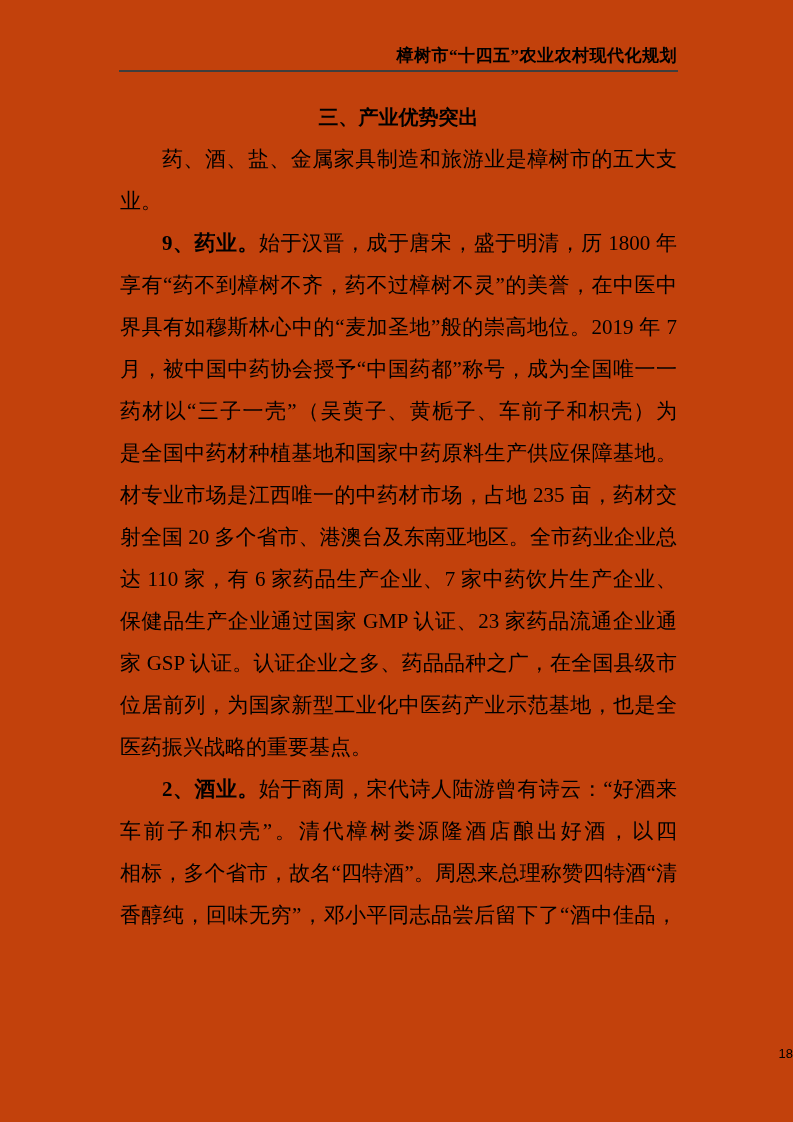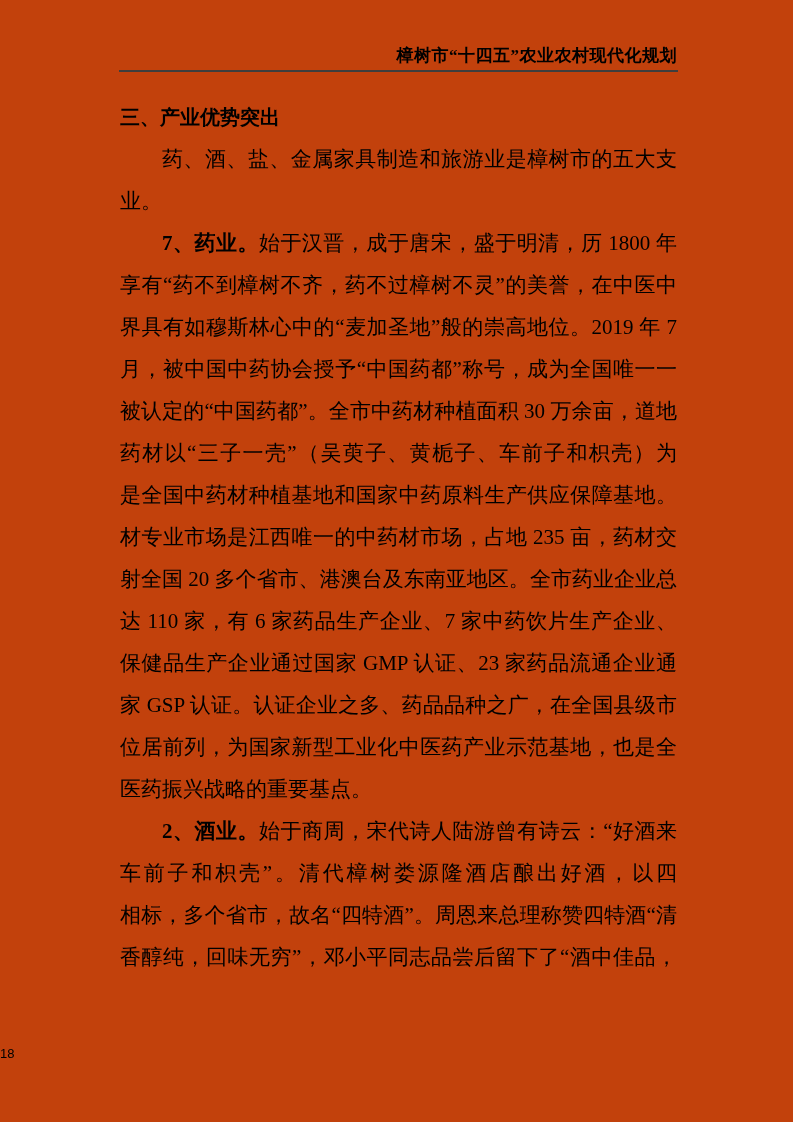--- a/index.html
+++ b/index.html
@@ -40,21 +40,21 @@
     position: absolute;
     top: 96px;
     left: 120px;
     width: 557px;
   }
   .section-heading {
     height: 42px;
     line-height: 42px;
     font-size: 20px;
     font-weight: 700;
-    text-align: left;
+    text-align: center;
   }
   .t-line {
     height: 42px;
     line-height: 42px;
     font-size: 21px;
     text-align: justify;
     text-align-last: justify;
     overflow: hidden;
   }
   .t-line.no-just {
@@ -65,21 +65,21 @@
     text-indent: 42px;
   }
   .t-line b {
     font-weight: 700;
   }
   .footer {
     position: absolute;
     top: 1046px;
     left: 0;
     width: 793px;
-    text-align: left;
+    text-align: right;
     font-size: 13px;
     line-height: 16px;
     font-family: "Liberation Sans", "DejaVu Sans", sans-serif;
   }
 </style>
 </head>
 <body>
 
 <div class="page">
 
@@ -88,25 +88,24 @@
   <div class="header-rule"></div>
 
   <div class="content">
     <div class="section-heading">三、产业优势突出</div>
     <div id="paragraphs">
         <div>
           <div class="t-line ind"><span>药、酒、盐、金属家具制造和旅游业是樟树市的五大支柱产</span></div>
           <div class="t-line no-just"><span>业。</span></div>
         </div>
         <div>
-          <div class="t-line ind"><b>7、药业。</b><span>始于汉晋，成于唐宋，盛于明清，历 1800 年不衰，</span></div>
+          <div class="t-line ind"><b>9、药业。</b><span>始于汉晋，成于唐宋，盛于明清，历 1800 年不衰，</span></div>
           <div class="t-line"><span>享有“药不到樟树不齐，药不过樟树不灵”的美誉，在中医中药</span></div>
           <div class="t-line"><span>界具有如穆斯林心中的“麦加圣地”般的崇高地位。2019 年 7</span></div>
           <div class="t-line"><span>月，被中国中药协会授予“中国药都”称号，成为全国唯一一个</span></div>
-          <div class="t-line"><span>被认定的“中国药都”。全市中药材种植面积 30 万余亩，道地</span></div>
           <div class="t-line"><span>药材以“三子一壳”（吴萸子、黄栀子、车前子和枳壳）为主，</span></div>
           <div class="t-line"><span>是全国中药材种植基地和国家中药原料生产供应保障基地。中药</span></div>
           <div class="t-line"><span>材专业市场是江西唯一的中药材市场，占地 235 亩，药材交易辐</span></div>
           <div class="t-line"><span>射全国 20 多个省市、港澳台及东南亚地区。全市药业企业总数</span></div>
           <div class="t-line"><span>达 110 家，有 6 家药品生产企业、7 家中药饮片生产企业、32 家</span></div>
           <div class="t-line"><span>保健品生产企业通过国家 GMP 认证、23 家药品流通企业通过国</span></div>
           <div class="t-line"><span>家 GSP 认证。认证企业之多、药品品种之广，在全国县级市中</span></div>
           <div class="t-line"><span>位居前列，为国家新型工业化中医药产业示范基地，也是全省中</span></div>
           <div class="t-line no-just"><span>医药振兴战略的重要基点。</span></div>
         </div>

